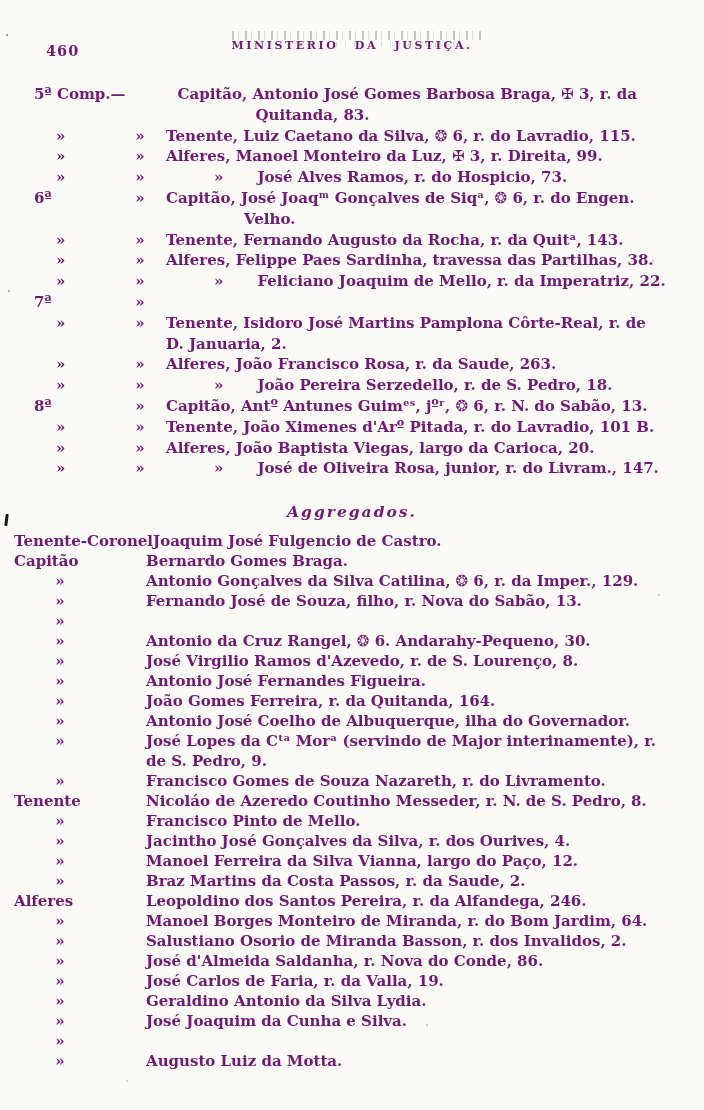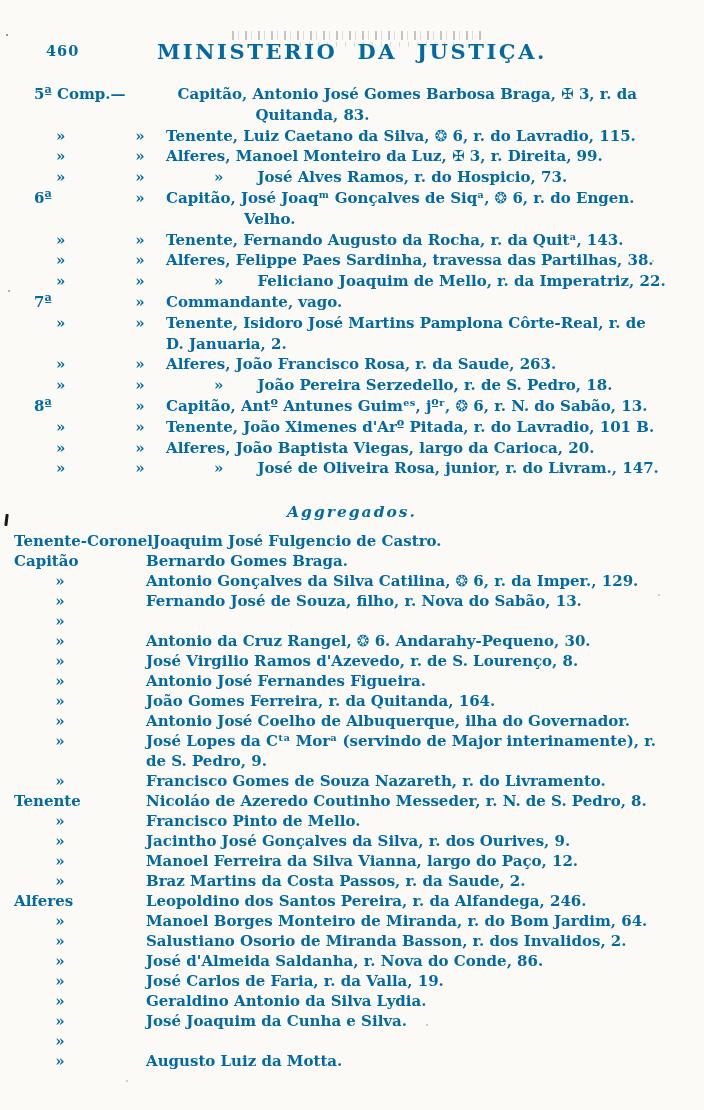--- a/index.html
+++ b/index.html
@@ -2,28 +2,28 @@
 <html><head>
 <meta charset="utf-8">
 <style>
   html,body{margin:0;padding:0;background:#ffffff;}
   .page{
     position:relative;
     width:704px;height:1110px;
     background:#fbfaf6;
     font-family:"DejaVu Serif","DejaVu Sans",serif;
     font-weight:700;
-    color:#0369a1;
+    color:#701a75;
     overflow:hidden;
   }
   .page-header{position:relative;height:42px;margin-top:38px;}
   .page-number{position:absolute;left:46px;top:4px;font-size:14.5px;letter-spacing:1px;}
   .page-title{
     position:absolute;left:0;right:0;top:1px;margin:0;
-    text-align:center;font-size:21px;font-weight:700;
+    text-align:center;font-size:11px;font-weight:700;
     letter-spacing:2.6px;word-spacing:10px;
   }
   .roster{padding:4px 30px 0 28px;font-size:15px;line-height:20.8px;}
   .row{display:flex;align-items:flex-start;}
   .c1{flex:0 0 86px;box-sizing:border-box;padding-left:6px;white-space:nowrap;}
   .c1.ditto{padding-left:28px;}
   .c2{flex:0 0 52px;text-align:center;}
   .txt{flex:1;min-width:0;}
   .line{white-space:nowrap;}
   .sub-mark{display:inline-block;margin-left:48px;margin-right:34px;}
@@ -133,23 +133,20 @@
       <div class="row">
         <span class="c1 ditto">»</span>
         <span class="c2">»</span>
         <div class="txt">
           <div class="line"><span class="sub-mark">»</span><span>Feliciano Joaquim de Mello, r. da Imperatriz, 22.</span></div>
         </div>
       </div>
       <div class="row">
         <span class="c1">7ª</span>
         <span class="c2">»</span>
-        <div class="txt">
-          <div class="line"><span>Commandante, vago.</span></div>
-        </div>
       </div>
       <div class="row">
         <span class="c1 ditto">»</span>
         <span class="c2">»</span>
         <div class="txt">
           <div class="line"><span>Tenente, Isidoro José Martins Pamplona Côrte-Real, r. de</span></div>
           <div class="line cont-indent"><span>D. Januaria, 2.</span></div>
         </div>
       </div>
       <div class="row">
@@ -277,21 +274,21 @@
       </div>
       <div class="row">
         <span class="agg-rank ditto">»</span>
         <div class="agg-txt">
           <div class="line"><span>Francisco Pinto de Mello.</span></div>
         </div>
       </div>
       <div class="row">
         <span class="agg-rank ditto">»</span>
         <div class="agg-txt">
-          <div class="line"><span>Jacintho José Gonçalves da Silva, r. dos Ourives, 9.</span></div>
+          <div class="line"><span>Jacintho José Gonçalves da Silva, r. dos Ourives, 4.</span></div>
         </div>
       </div>
       <div class="row">
         <span class="agg-rank ditto">»</span>
         <div class="agg-txt">
           <div class="line"><span>Manoel Ferreira da Silva Vianna, largo do Paço, 12.</span></div>
         </div>
       </div>
       <div class="row">
         <span class="agg-rank ditto">»</span>

